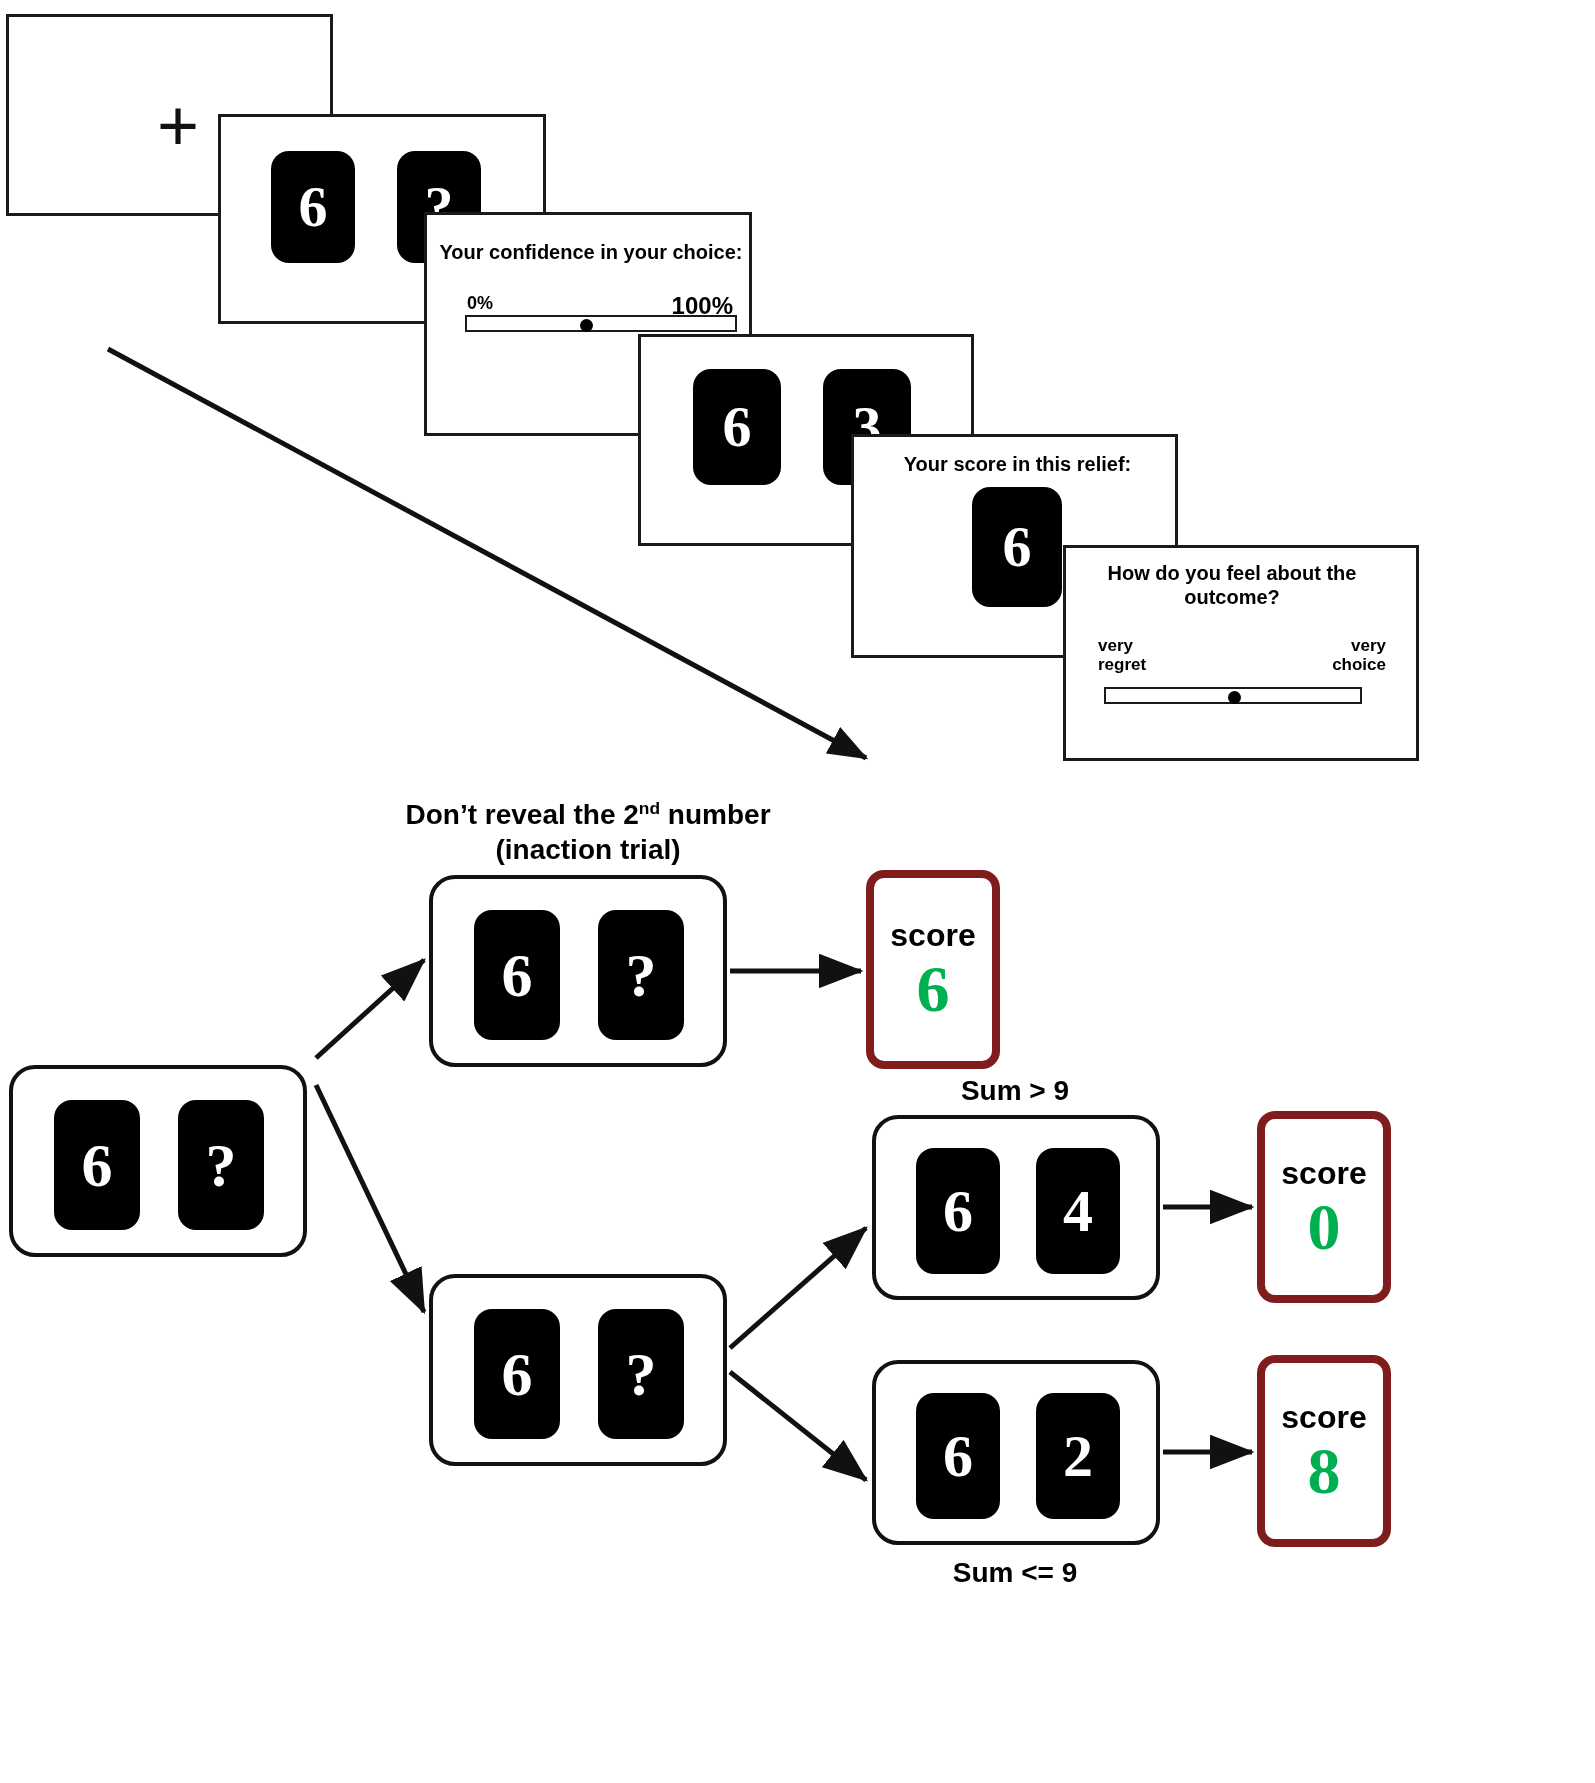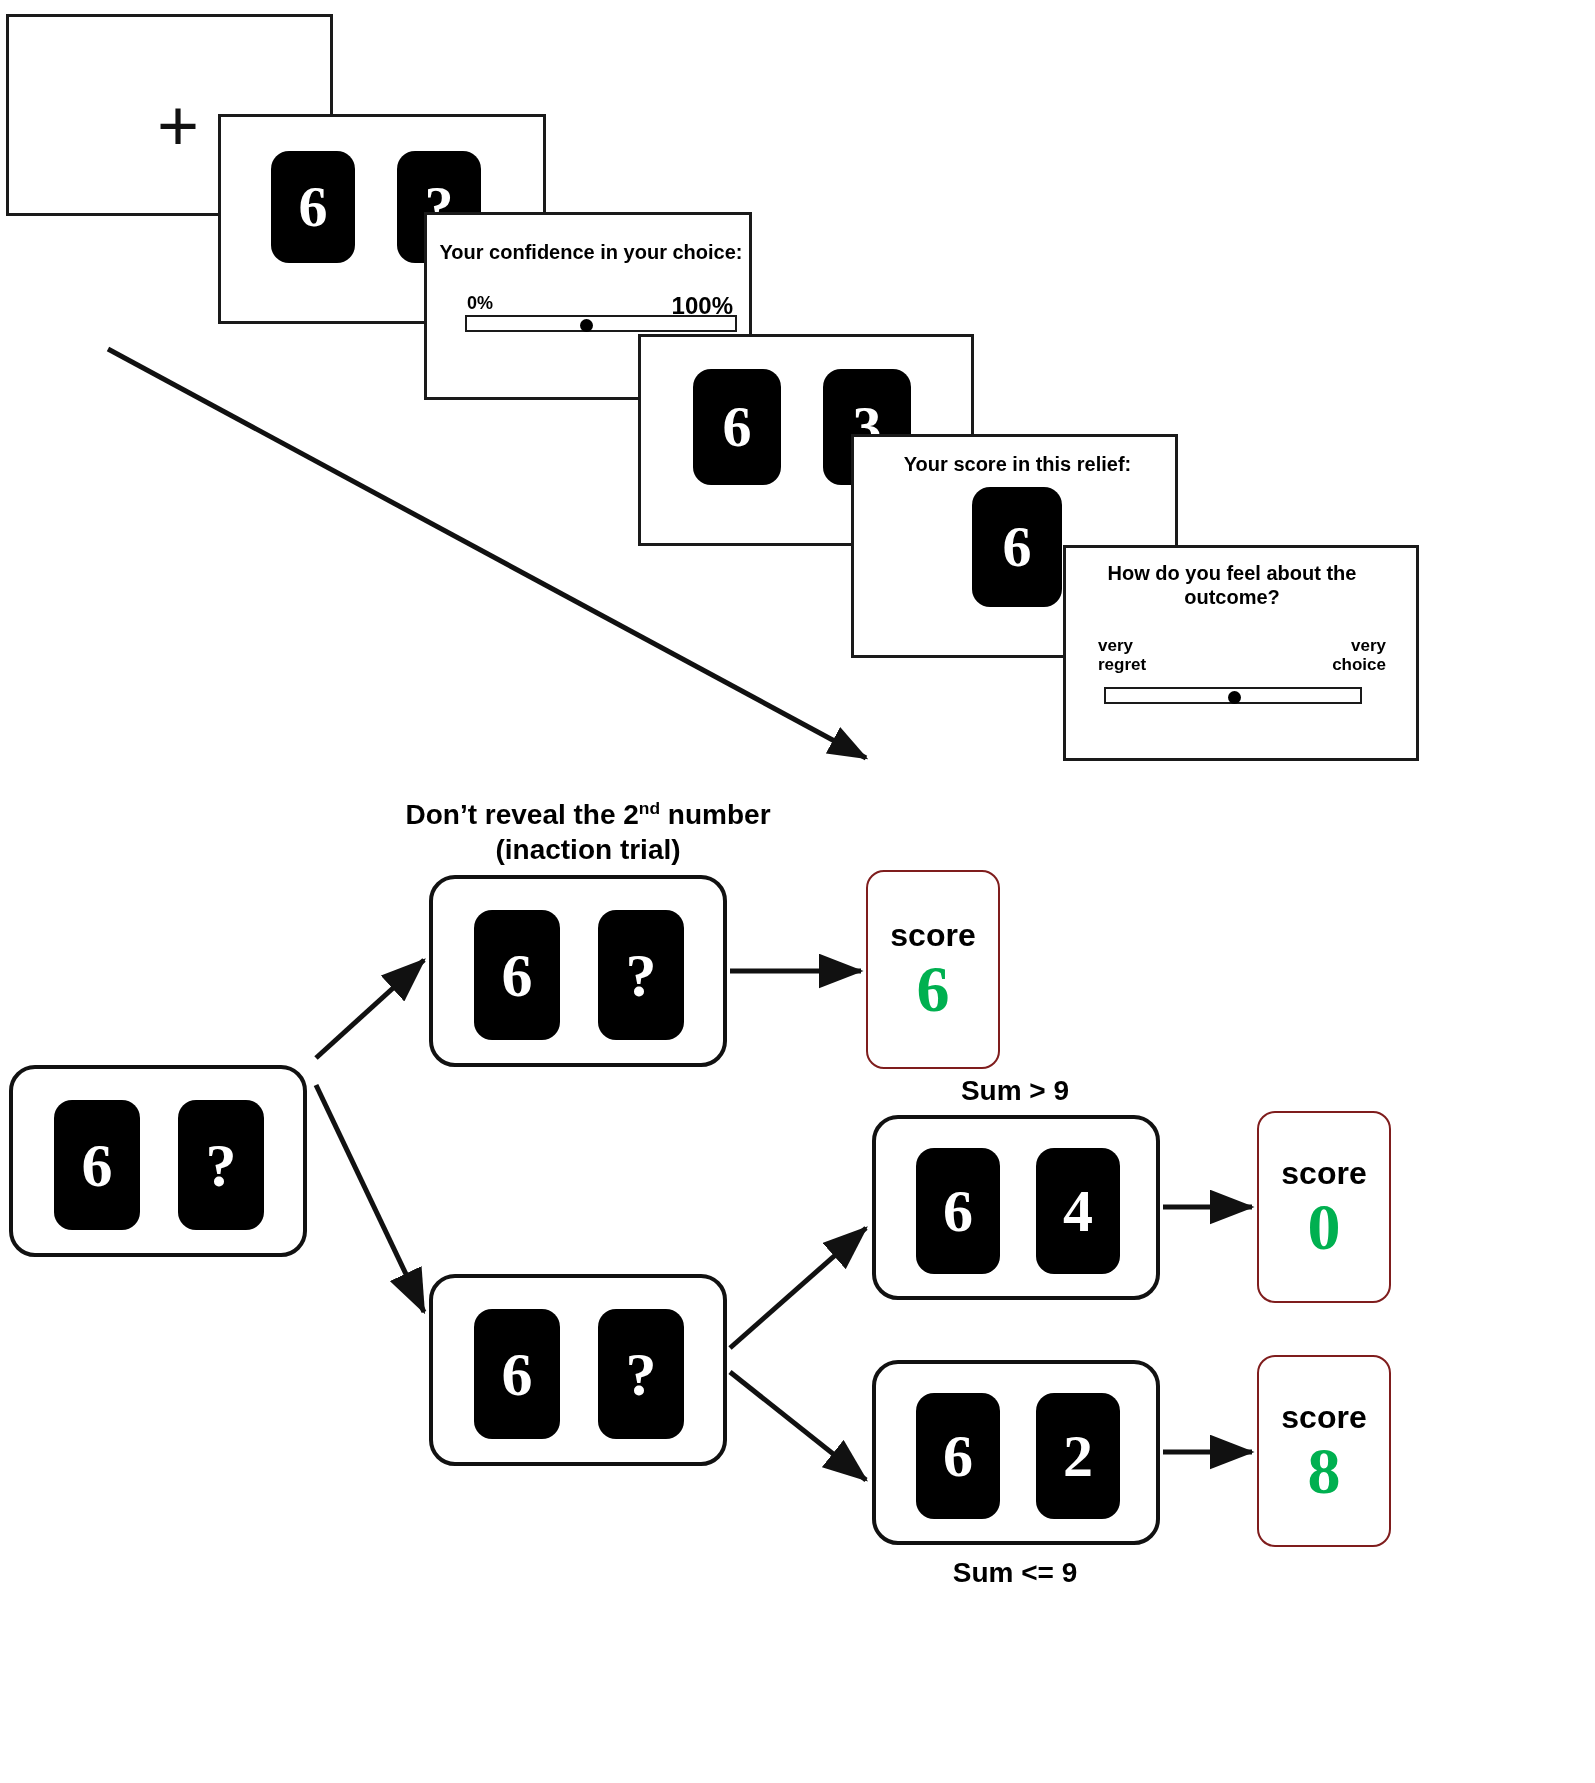--- a/index.html
+++ b/index.html
@@ -83,21 +83,21 @@
   .node {
     position: absolute;
     background: #ffffff;
     border: 4px solid #111111;
     border-radius: 26px;
     box-sizing: border-box;
   }
   .score-card {
     position: absolute;
     background: #ffffff;
-    border: 2px solid #7f1d1d;
+    border: 8px solid #7f1d1d;
     border-radius: 18px;
     box-sizing: border-box;
     display: flex;
     flex-direction: column;
     align-items: center;
     justify-content: center;
   }
   .score-card .sc-label {
     font-family: "Liberation Sans", sans-serif;
     font-weight: bold;
@@ -136,21 +136,21 @@
 
   <div class="screen" style="left:6px; top:14px; width:327px; height:202px;">
     <div class="fixation" style="left:148px; top:72px; font-size:72px;">+</div>
   </div>
 
   <div class="screen" style="left:218px; top:114px; width:328px; height:210px;">
     <div class="tile" style="left:50px; top:34px; width:84px; height:112px; font-size:58px;">6</div>
     <div class="tile" style="left:176px; top:34px; width:84px; height:112px; font-size:58px;">?</div>
   </div>
 
-  <div class="screen" style="left:424px; top:212px; width:328px; height:188px;">
+  <div class="screen" style="left:424px; top:212px; width:328px; height:224px;">
     <div class="prompt" style="left:10px; top:26px; width:308px; font-size:20px;">Your confidence in your choice:</div>
     <div class="scale-label" style="left:40px; top:78px; font-size:18px;">0%</div>
     <div class="scale-label" style="right:16px; top:78px; font-size:24px; text-align:right;">100%</div>
     <div class="slider-track" style="left:38px; top:100px; width:272px; height:17px;">
       <div class="slider-knob" style="left:113px; top:2px; width:13px; height:13px;"></div>
     </div>
   </div>
 
   <div class="screen" style="left:638px; top:334px; width:336px; height:212px;">
     <div class="tile" style="left:52px; top:32px; width:88px; height:116px; font-size:58px;">6</div>

